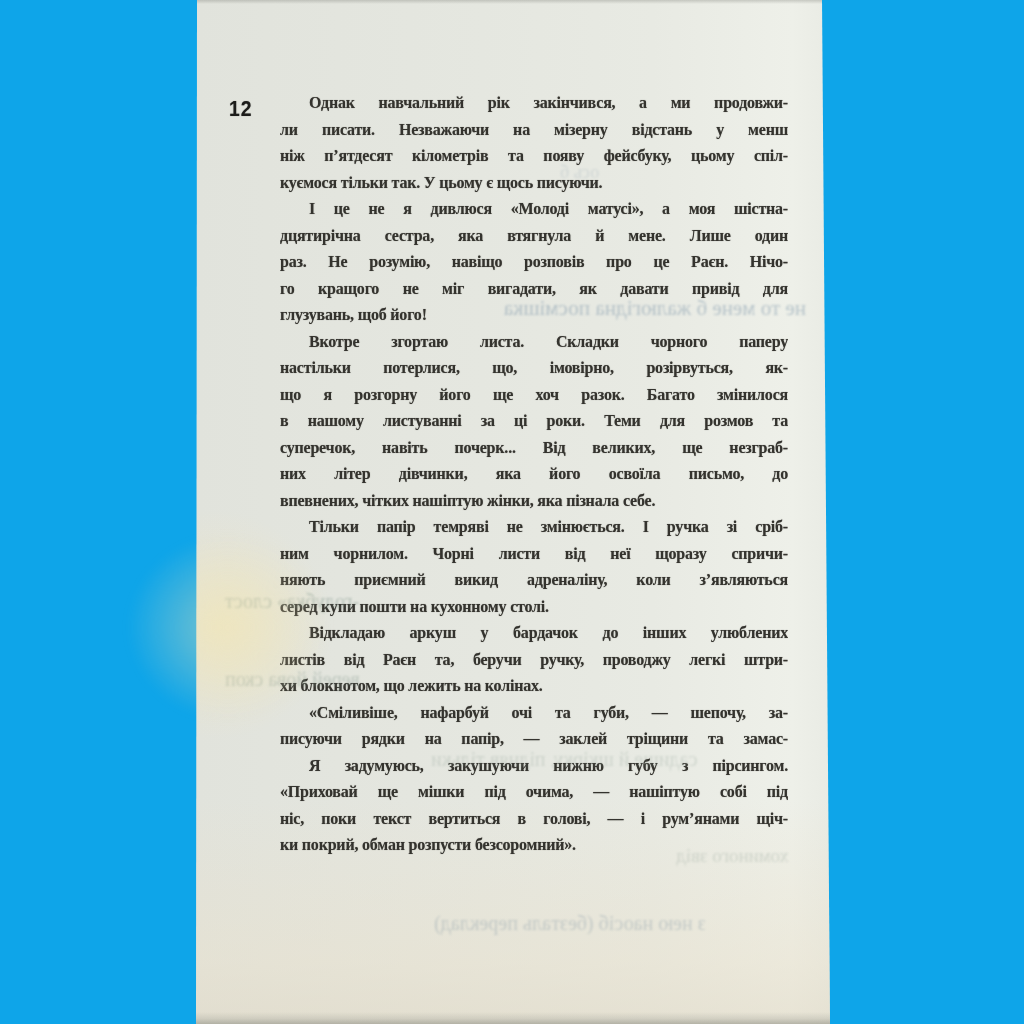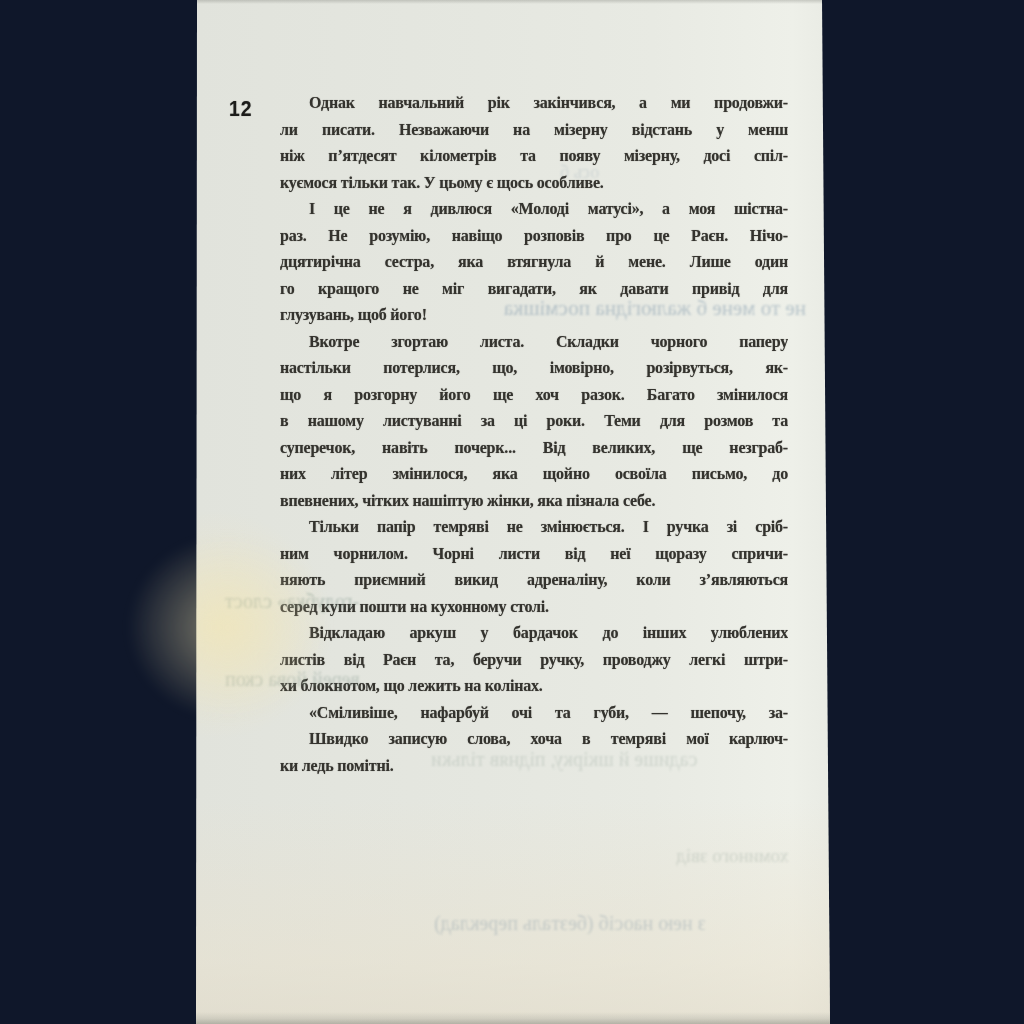--- a/index.html
+++ b/index.html
@@ -8,21 +8,21 @@
     width: 1024px;
     height: 1024px;
     background: #ffffff;
     font-family: "Liberation Serif", serif;
     overflow: hidden;
   }
   #photo {
     position: relative;
     width: 1024px;
     height: 1024px;
-    background: #0f172a;
+    background: #0ea5e9;
   }
   
   #book-page {
     position: absolute;
     left: 196px;
     top: 0;
     width: 634px;
     height: 1024px;
     clip-path: polygon(1px 0%, 626px 0%, 634px 100%, 0px 100%);
     background:
@@ -98,56 +98,59 @@
 
 <div id="photo">
 
   <div id="book-page">
     <div id="page-num">12</div>
 
     <div id="text-column">
         <div class="para">
           <div class="ln indent">Однак навчальний рік закінчився, а ми продовжи-</div>
           <div class="ln">ли писати. Незважаючи на мізерну відстань у менш</div>
-          <div class="ln">ніж п’ятдесят кілометрів та появу мізерну, досі спіл-</div>
-          <div class="ln last">куємося тільки так. У цьому є щось особливе.</div>
+          <div class="ln">ніж п’ятдесят кілометрів та появу фейсбуку, цьому спіл-</div>
+          <div class="ln last">куємося тільки так. У цьому є щось писуючи.</div>
         </div>
         <div class="para">
           <div class="ln indent">І це не я дивлюся «Молоді матусі», а моя шістна-</div>
+          <div class="ln">дцятирічна сестра, яка втягнула й мене. Лише один</div>
           <div class="ln">раз. Не розумію, навіщо розповів про це Раєн. Нічо-</div>
-          <div class="ln">дцятирічна сестра, яка втягнула й мене. Лише один</div>
           <div class="ln">го кращого не міг вигадати, як давати привід для</div>
           <div class="ln last">глузувань, щоб його!</div>
         </div>
         <div class="para">
           <div class="ln indent">Вкотре згортаю листа. Складки чорного паперу</div>
           <div class="ln">настільки потерлися, що, імовірно, розірвуться, як-</div>
           <div class="ln">що я розгорну його ще хоч разок. Багато змінилося</div>
           <div class="ln">в нашому листуванні за ці роки. Теми для розмов та</div>
           <div class="ln">суперечок, навіть почерк... Від великих, ще незграб-</div>
-          <div class="ln">них літер змінилося, яка щойно освоїла письмо, до</div>
+          <div class="ln">них літер дівчинки, яка його освоїла письмо, до</div>
           <div class="ln last">впевнених, чітких нашіптую жінки, яка пізнала себе.</div>
         </div>
         <div class="para">
           <div class="ln indent">Тільки папір темряві не змінюється. І ручка зі сріб-</div>
           <div class="ln">ним чорнилом. Чорні листи від неї щоразу спричи-</div>
           <div class="ln">няють приємний викид адреналіну, коли з’являються</div>
           <div class="ln last">серед купи пошти на кухонному столі.</div>
         </div>
         <div class="para">
           <div class="ln indent">Відкладаю аркуш у бардачок до інших улюблених</div>
           <div class="ln">листів від Раєн та, беручи ручку, проводжу легкі штри-</div>
           <div class="ln last">хи блокнотом, що лежить на колінах.</div>
         </div>
         <div class="para">
           <div class="ln indent">«Сміливіше, нафарбуй очі та губи, — шепочу, за-</div>
+          <div class="ln">писуючи рядки на папір, — заклей тріщини та замас-</div>
         </div>
         <div class="para">
-          <div class="ln indent">Швидко записую слова, хоча в темряві мої карлюч-</div>
-          <div class="ln last">ки ледь помітні.</div>
+          <div class="ln indent">Я задумуюсь, закушуючи нижню губу з пірсингом.</div>
+          <div class="ln">«Приховай ще мішки під очима, — нашіптую собі під</div>
+          <div class="ln">ніс, поки текст вертиться в голові, — і рум’янами щіч-</div>
+          <div class="ln last">ки покрий, обман розпусти безсоромний».</div>
         </div>
       </div>
 
     <div id="page-bottom-shadow"></div>
   <div class="ghost" style="left: 364px; top: 162px; font-size: 18px; color: rgb(125, 147, 166); opacity: 0.22;">ось б</div>
       <div class="ghost" style="left: 308px; top: 296px; font-size: 21px; color: rgb(94, 125, 153); opacity: 0.38;">не то мене б жалюгідна посмішка</div>
       <div class="ghost" style="left: 29px; top: 590px; font-size: 20px; color: rgb(126, 148, 138); opacity: 0.45;">-голубка» слост</div>
       <div class="ghost" style="left: 29px; top: 668px; font-size: 20px; color: rgb(131, 151, 140); opacity: 0.4;">верей йова скоп</div>
       <div class="ghost" style="left: 235px; top: 748px; font-size: 20px; color: rgb(138, 156, 145); opacity: 0.28;">садише й шкірку, підняв тільки</div>
       <div class="ghost" style="left: 480px; top: 845px; font-size: 19px; color: rgb(135, 153, 142); opacity: 0.28;">хоминого звід</div>

